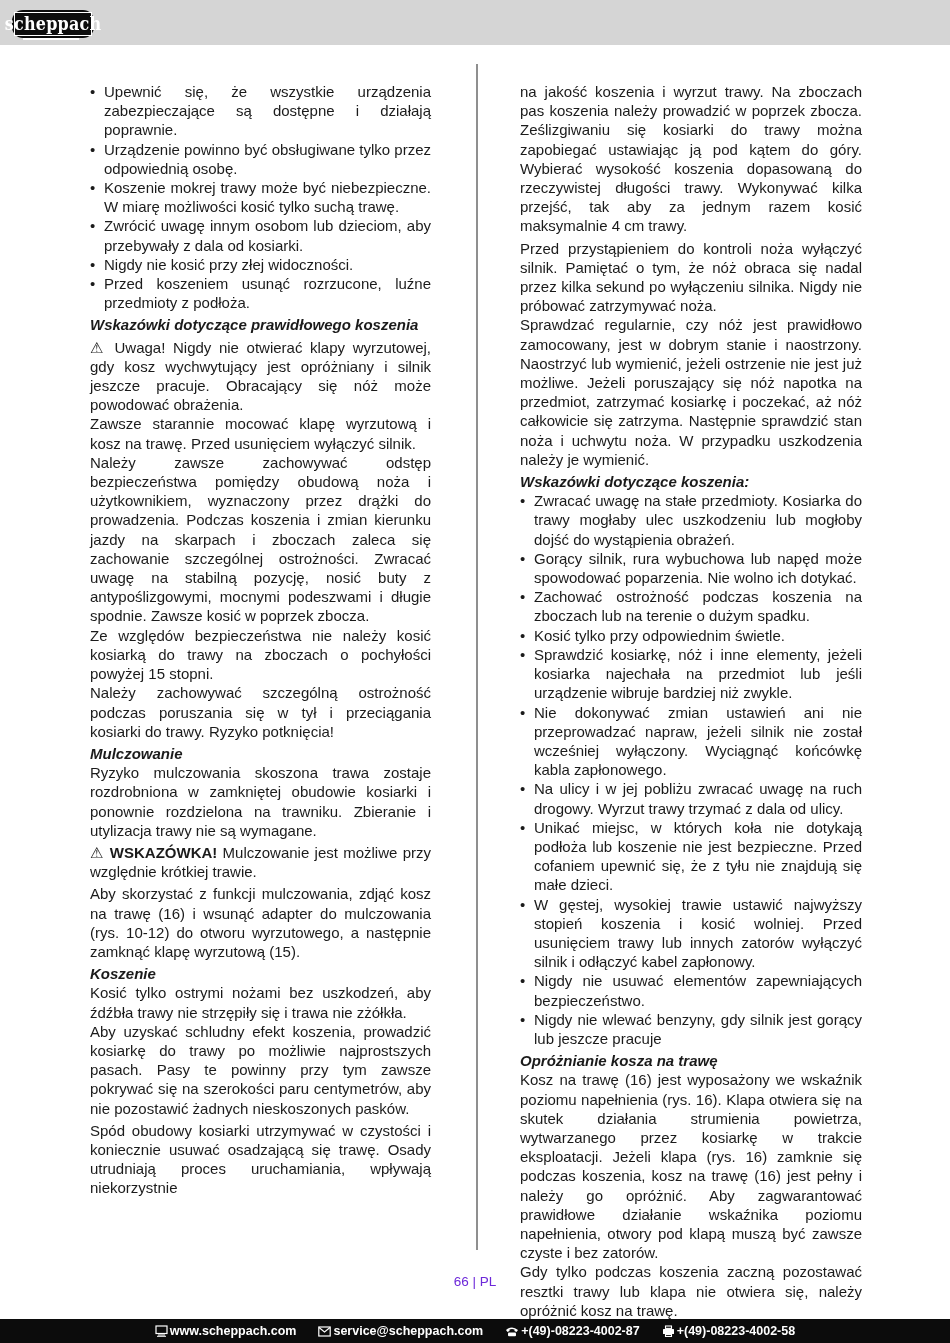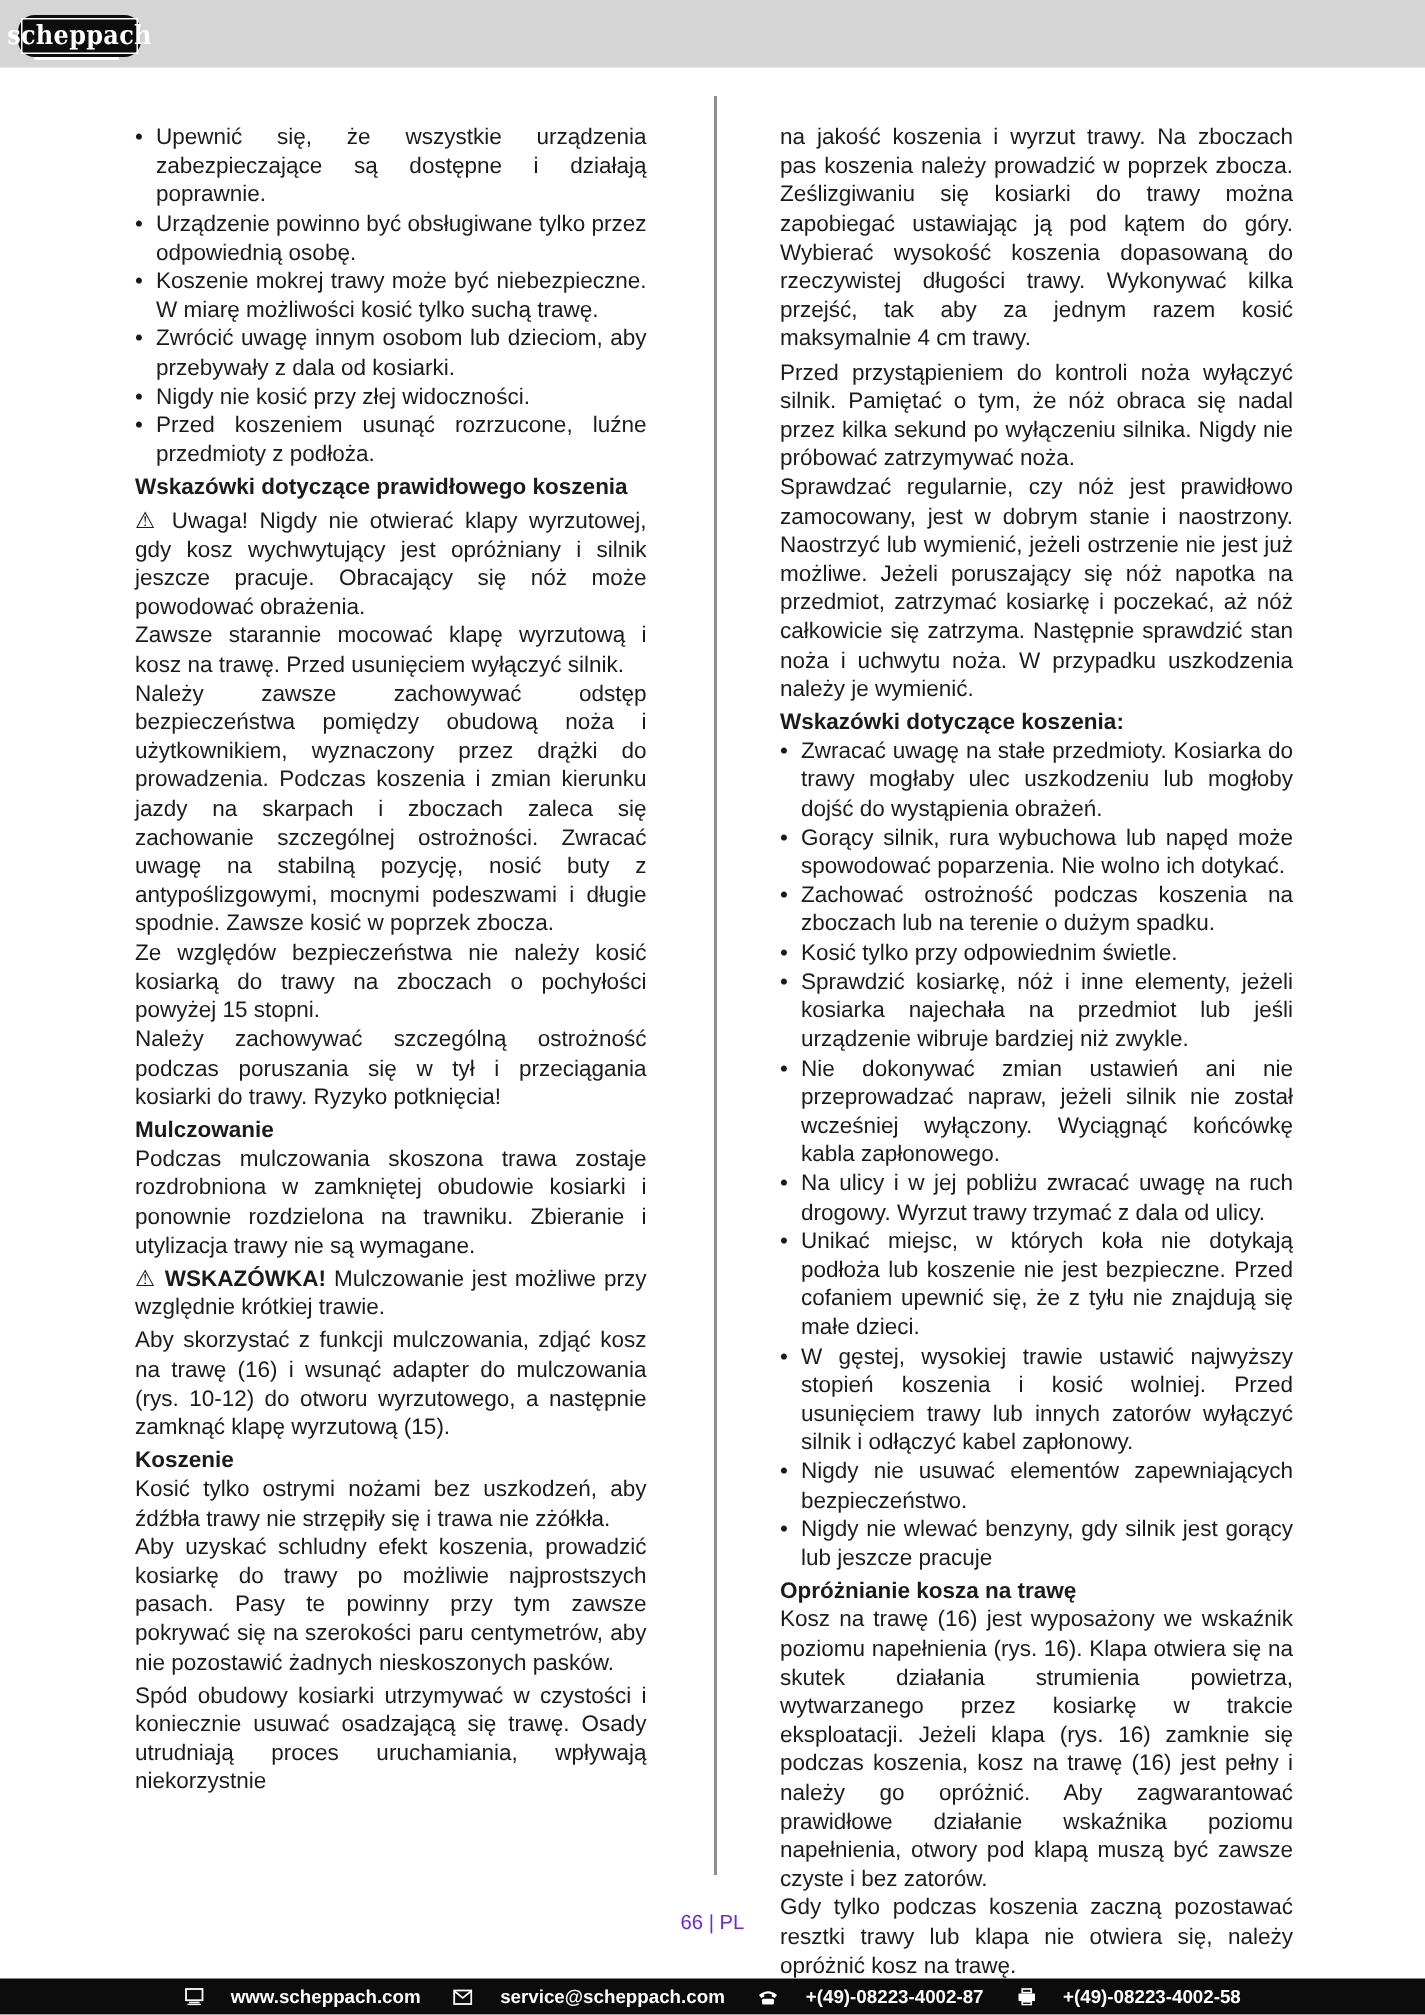--- a/index.html
+++ b/index.html
@@ -38,39 +38,39 @@
   
   .column{position:absolute;top:82px;font-size:15px;line-height:19.2px;}
   #col-left{left:90px;width:341px;}
   #col-right{left:520px;width:342px;}
   #divider{
     position:absolute;left:476px;top:64px;width:2px;height:1186px;
     background:#8f8f8f;
   }
   .para{text-align:justify;margin:0;}
   .para.bold{font-weight:normal;}
-  .heading{font-weight:bold;margin:0;}
+  .heading{font-weight:bold;margin:0;font-style:italic;}
   .space{margin-top:3px;}
   .bullets{margin:0;}
   .bullet{display:flex;margin:0;}
   .bullet .dot{flex:0 0 14px;text-align:left;}
   .bullet .btxt{flex:1;text-align:justify;}
   
   #page-number{
     position:absolute;top:1274px;left:0;width:950px;
     text-align:center;font-size:13.5px;color:#6d28d9;
   }
   #footer-bar{
     position:absolute;left:0;bottom:0;width:950px;height:24px;
     background:#0c0c0c;
     display:flex;align-items:center;justify-content:center;
     gap:22px;
   }
   .footer-item{
-    display:flex;align-items:center;gap:18px;
+    display:flex;align-items:center;gap:2px;
     color:#ffffff;font-size:12.5px;font-weight:bold;white-space:nowrap;
   }
   .footer-item svg{display:block;}
 </style>
 </head>
 <body>
 
 <div id="page">
 
   <div id="header-bar">
@@ -110,21 +110,21 @@
           <span class="btxt">Przed koszeniem usunąć rozrzucone, luźne przedmioty z podłoża.</span>
         </div>
       </div>
       <div class="heading space">Wskazówki dotyczące prawidłowego koszenia</div>
       <div class="para bold space">⚠ Uwaga! Nigdy nie otwierać klapy wyrzutowej, gdy kosz wychwytujący jest opróżniany i silnik jeszcze pracuje. Obracający się nóż może powodować obrażenia.</div>
       <div class="para">Zawsze starannie mocować klapę wyrzutową i kosz na trawę. Przed usunięciem wyłączyć silnik.</div>
       <div class="para">Należy zawsze zachowywać odstęp bezpieczeństwa pomiędzy obudową noża i użytkownikiem, wyznaczony przez drążki do prowadzenia. Podczas koszenia i zmian kierunku jazdy na skarpach i zboczach zaleca się zachowanie szczególnej ostrożności. Zwracać uwagę na stabilną pozycję, nosić buty z antypoślizgowymi, mocnymi podeszwami i długie spodnie. Zawsze kosić w poprzek zbocza.</div>
       <div class="para">Ze względów bezpieczeństwa nie należy kosić kosiarką do trawy na zboczach o pochyłości powyżej 15 stopni.</div>
       <div class="para">Należy zachowywać szczególną ostrożność podczas poruszania się w tył i przeciągania kosiarki do trawy. Ryzyko potknięcia!</div>
       <div class="heading space">Mulczowanie</div>
-      <div class="para">Podczas mulczowania skoszona trawa zostaje rozdrobniona w zamkniętej obudowie kosiarki i ponownie rozdzielona na trawniku. Zbieranie i utylizacja trawy nie są wymagane.</div>
+      <div class="para">Ryzyko mulczowania skoszona trawa zostaje rozdrobniona w zamkniętej obudowie kosiarki i ponownie rozdzielona na trawniku. Zbieranie i utylizacja trawy nie są wymagane.</div>
       <div class="para space"><b>⚠ WSKAZÓWKA!  </b>Mulczowanie jest możliwe przy względnie krótkiej trawie.</div>
       <div class="para space">Aby skorzystać z funkcji mulczowania, zdjąć kosz na trawę (16) i wsunąć adapter do mulczowania (rys. 10-12) do otworu wyrzutowego, a następnie zamknąć klapę wyrzutową (15).</div>
       <div class="heading space">Koszenie</div>
       <div class="para">Kosić tylko ostrymi nożami bez uszkodzeń, aby źdźbła trawy nie strzępiły się i trawa nie zżółkła.</div>
       <div class="para">Aby uzyskać schludny efekt koszenia, prowadzić kosiarkę do trawy po możliwie najprostszych pasach. Pasy te powinny przy tym zawsze pokrywać się na szerokości paru centymetrów, aby nie pozostawić żadnych nieskoszonych pasków.</div>
       <div class="para space">Spód obudowy kosiarki utrzymywać w czystości i koniecznie usuwać osadzającą się trawę. Osady utrudniają proces uruchamiania, wpływają niekorzystnie</div>
     </div>
   <div id="col-right" class="column">
       <div class="para">na jakość koszenia i wyrzut trawy. Na zboczach pas koszenia należy prowadzić w poprzek zbocza. Ześlizgiwaniu się kosiarki do trawy można zapobiegać ustawiając ją pod kątem do góry. Wybierać wysokość koszenia dopasowaną do rzeczywistej długości trawy. Wykonywać kilka przejść, tak aby za jednym razem kosić maksymalnie 4 cm trawy.</div>
       <div class="para space">Przed przystąpieniem do kontroli noża wyłączyć silnik. Pamiętać o tym, że nóż obraca się nadal przez kilka sekund po wyłączeniu silnika. Nigdy nie próbować zatrzymywać noża.</div>

